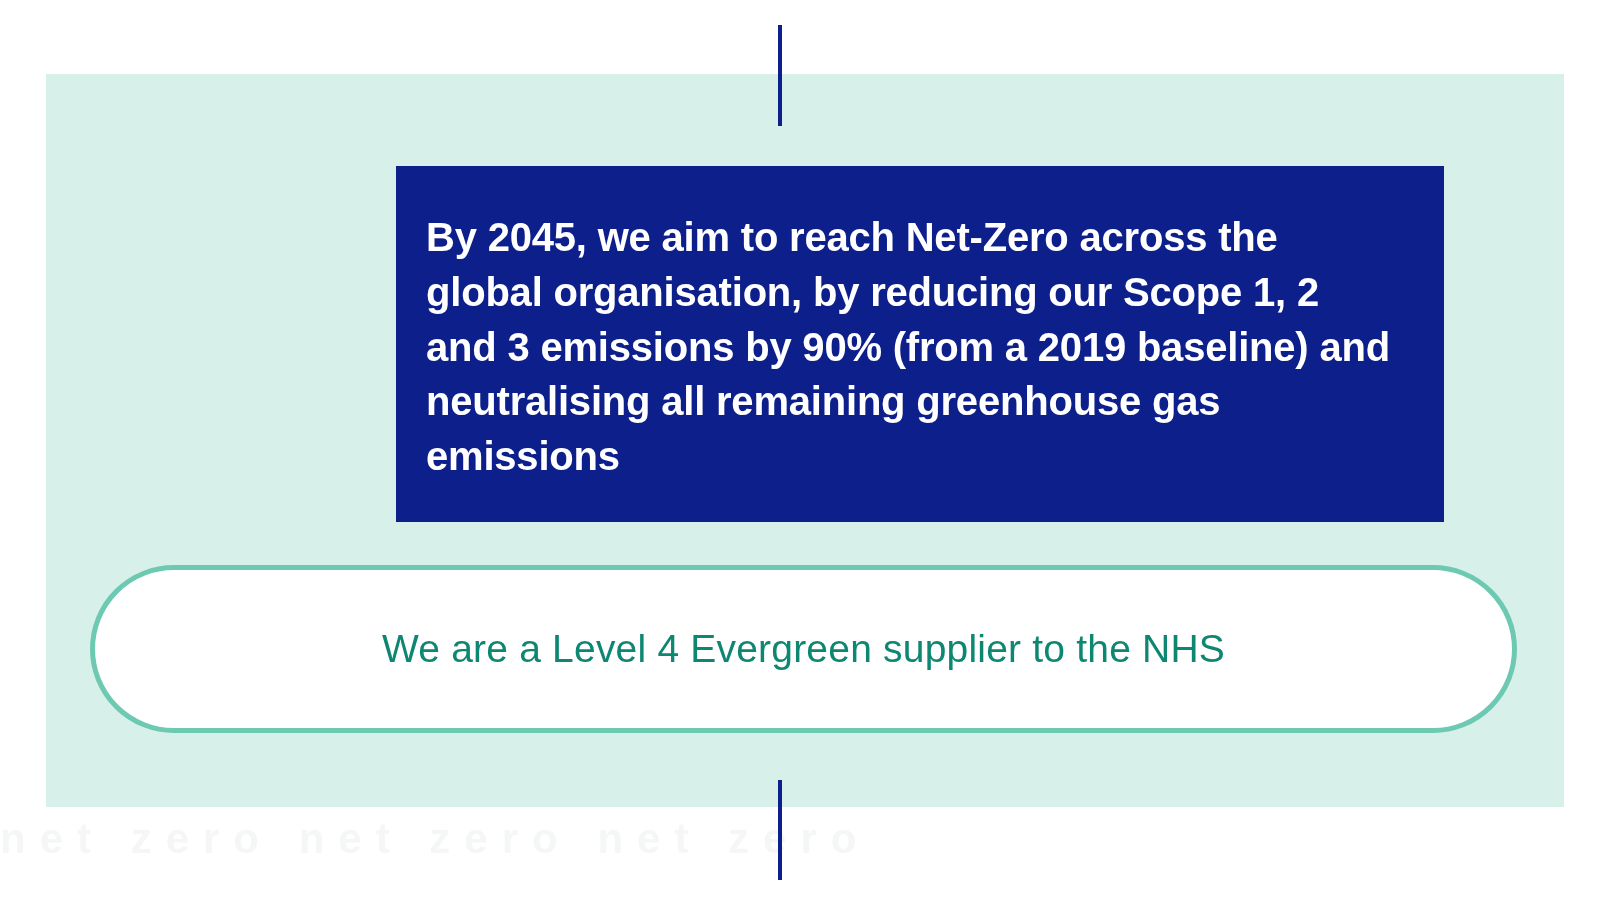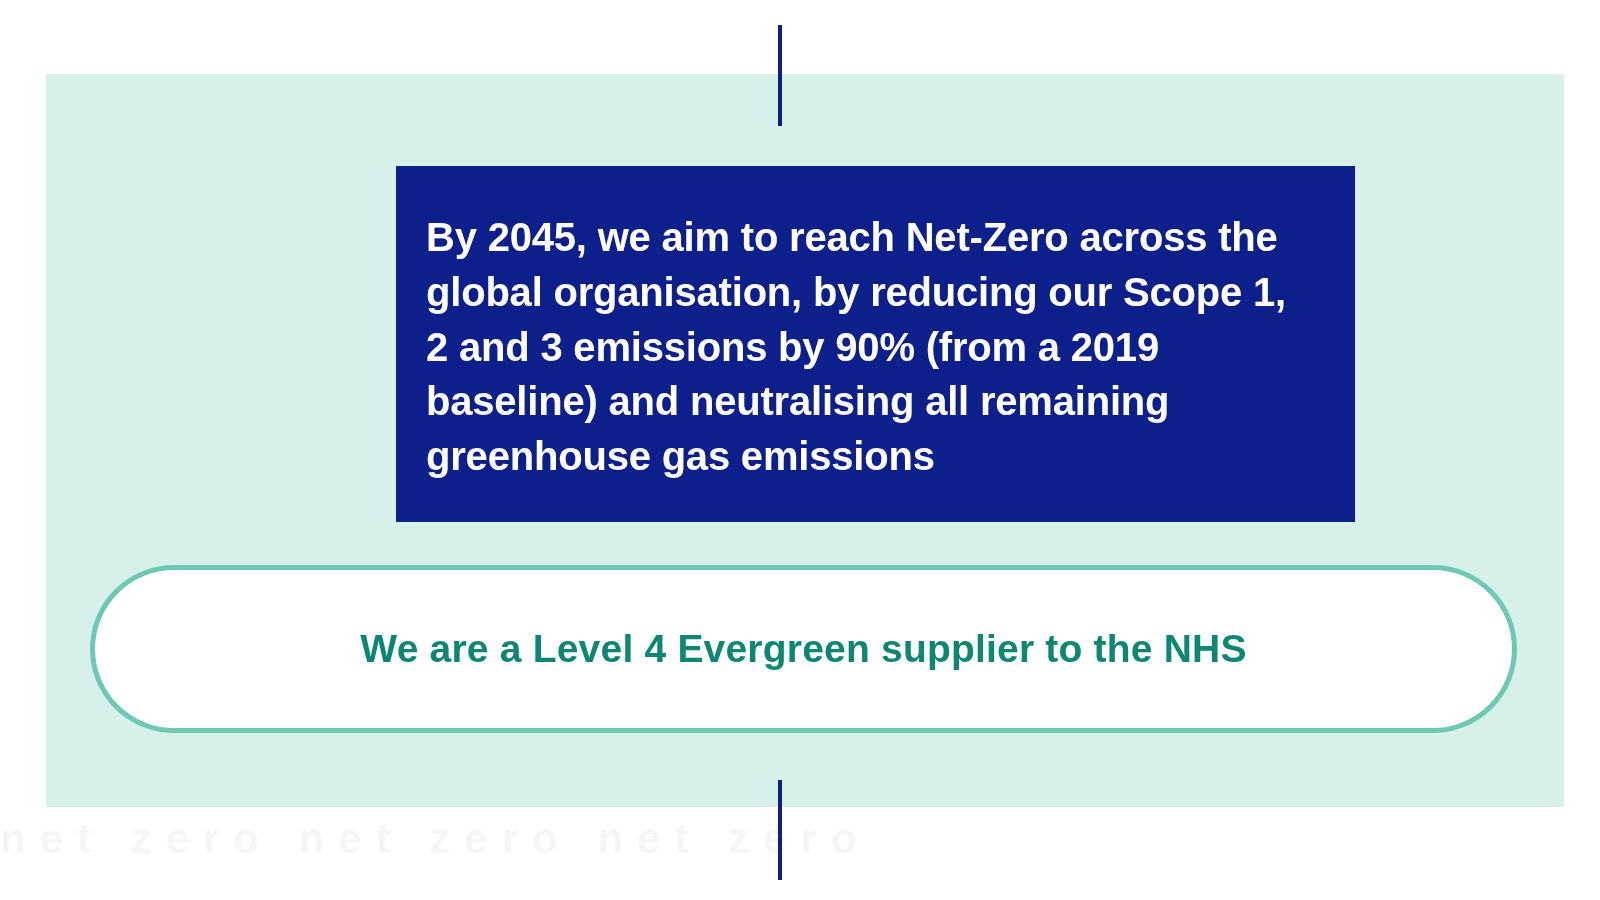--- a/index.html
+++ b/index.html
@@ -71,21 +71,21 @@
     width: 248px;
     height: 248px;
   }
   .badge svg { display: block; width: 248px; height: 248px; }
 
   
   .statement-box {
     position: absolute;
     left: 396px;
     top: 166px;
-    width: 959px;
+    width: 1048px;
     height: 356px;
     background: #0d1f8a;
     box-sizing: border-box;
     padding: 36px 54px 30px 30px;
     display: flex;
     align-items: center;
   }
   .statement-text {
     color: #ffffff;
     font-size: 40px;
@@ -105,21 +105,21 @@
     background: #ffffff;
     border: 5px solid #6dc9b2;
     border-radius: 84px;
     display: flex;
     align-items: center;
     justify-content: center;
   }
   .pill-text {
     color: #0e8772;
     font-size: 39px;
-    font-weight: 700;
+    font-weight: 400;
     letter-spacing: 0.2px;
     line-height: 1.2;
     text-align: center;
   }
 </style>
 </head>
 <body>
 
 <div id="canvas">
 

